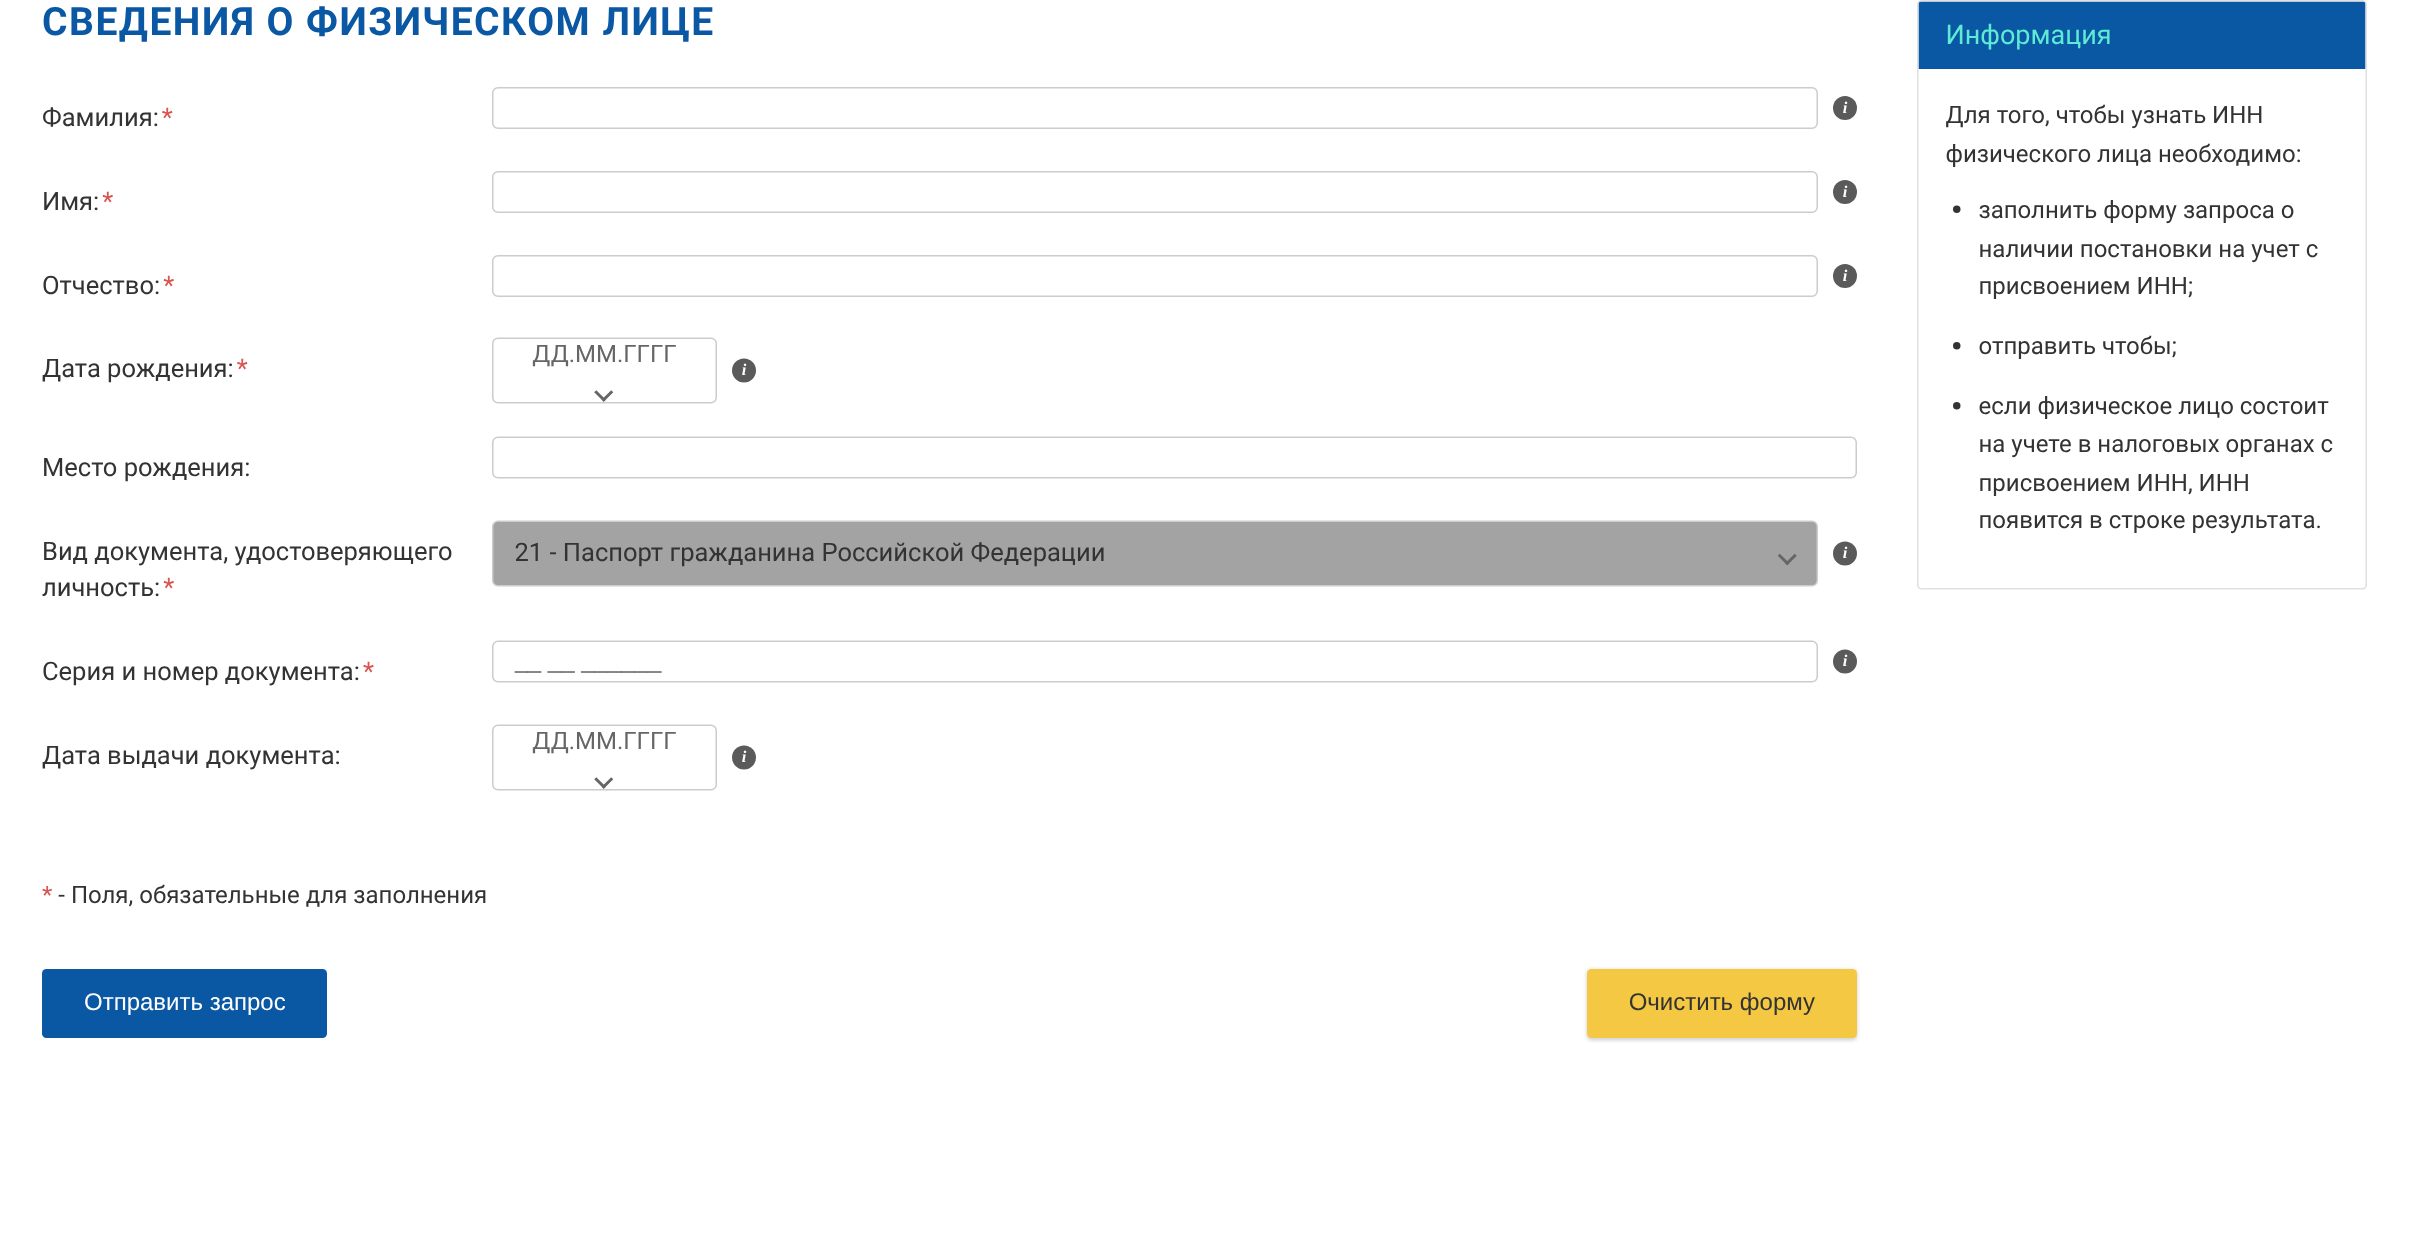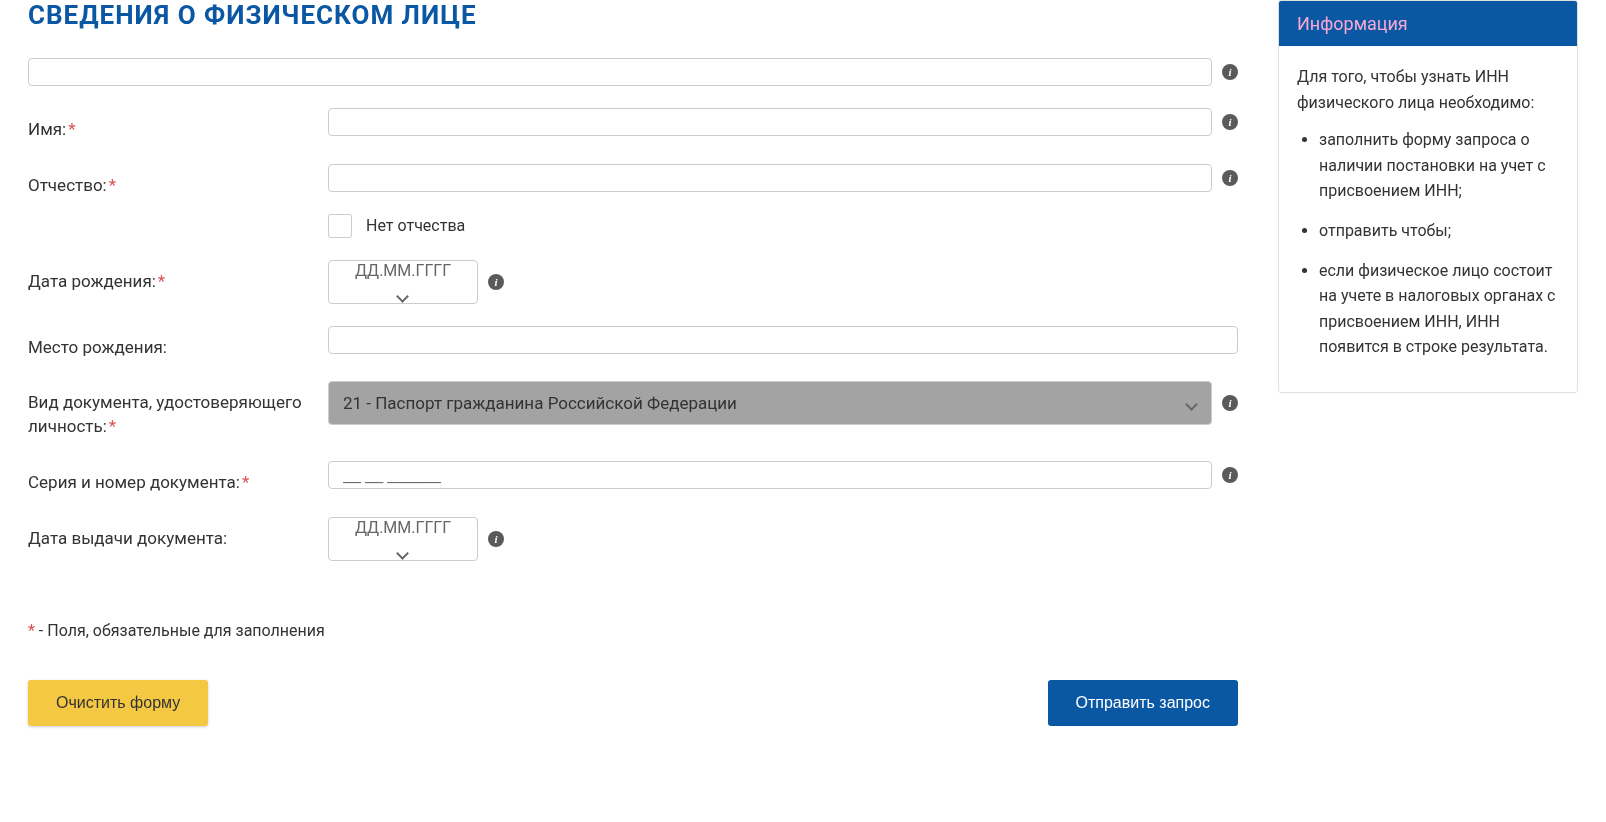--- a/index.html
+++ b/index.html
@@ -183,21 +183,21 @@
       width: 300px;
       flex-shrink: 0;
     }
     .info-panel {
       border: 1px solid #e0e0e0;
       border-radius: 3px;
       overflow: hidden;
     }
     .info-panel-header {
       background: #0a57a4;
-      color: #f9a8d4;
+      color: #5eead4;
       padding: 12px 18px;
       font-size: 18px;
     }
     .info-panel-body {
       padding: 18px;
       font-size: 16px;
       color: #333;
       line-height: 1.6;
     }
     .info-panel-body ul {
@@ -209,20 +209,23 @@
     }
   </style>
 </head>
 <body>
 
 <div class="container">
   <div class="main-content">
     <h1 class="page-title">СВЕДЕНИЯ О ФИЗИЧЕСКОМ ЛИЦЕ</h1>
 
     <div class="form-row">
+      <div class="form-label">
+        <span>Фамилия:</span><span class="required">*</span>
+      </div>
       <div class="form-input-wrap">
         <input type="text" class="form-input" style="">
         <span class="info-icon">i</span>
       </div>
     </div>
 
     <div class="form-row">
       <div class="form-label">
         <span>Имя:</span><span class="required">*</span>
       </div>
@@ -235,24 +238,20 @@
     <div class="form-row">
       <div class="form-label">
         <span>Отчество:</span><span class="required">*</span>
       </div>
       <div class="form-input-wrap">
         <input type="text" class="form-input" style="">
         <span class="info-icon">i</span>
       </div>
     </div>
 
-    <div class="checkbox-row">
-      <div class="checkbox-box"></div>
-      <span class="checkbox-label">Нет отчества</span>
-    </div>
 
     <div class="form-row">
       <div class="form-label">
         <span>Дата рождения:</span><span class="required">*</span>
       </div>
       <div class="form-input-wrap">
         <div class="date-picker">
           <span>ДД.ММ.ГГГГ</span>
           <span class="chevron-down"></span>
         </div>
@@ -303,22 +302,22 @@
         </div>
         <span class="info-icon">i</span>
       </div>
     </div>
 
     <div class="required-note">
       <span class="star">*</span><span> - Поля, обязательные для заполнения</span>
     </div>
 
     <div class="button-row">
+      <button class="btn btn-submit">Отправить запрос</button>
       <button class="btn btn-clear">Очистить форму</button>
-      <button class="btn btn-submit">Отправить запрос</button>
     </div>
 
   </div>
 
   <div class="sidebar">
     <div class="info-panel">
       <div class="info-panel-header">Информация</div>
       <div class="info-panel-body">
         <div>Для того, чтобы узнать ИНН физического лица необходимо:</div>
         <ul>

